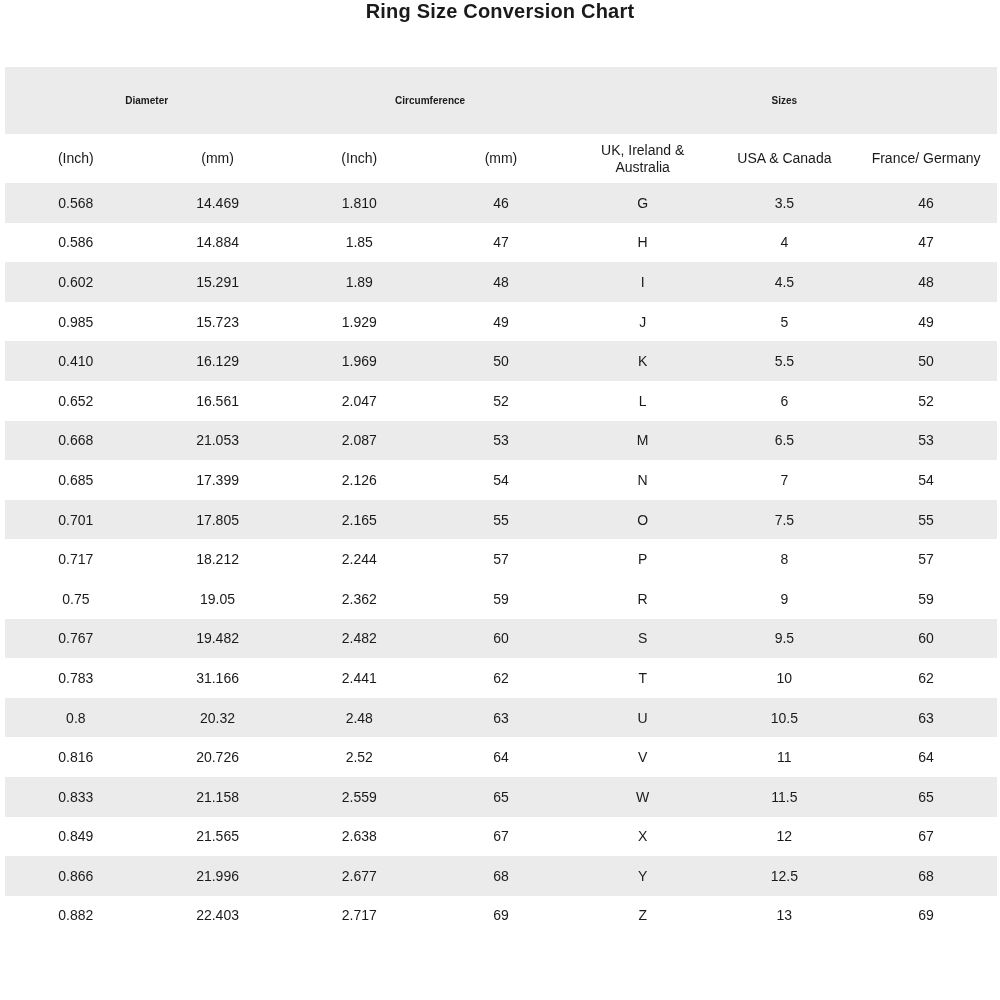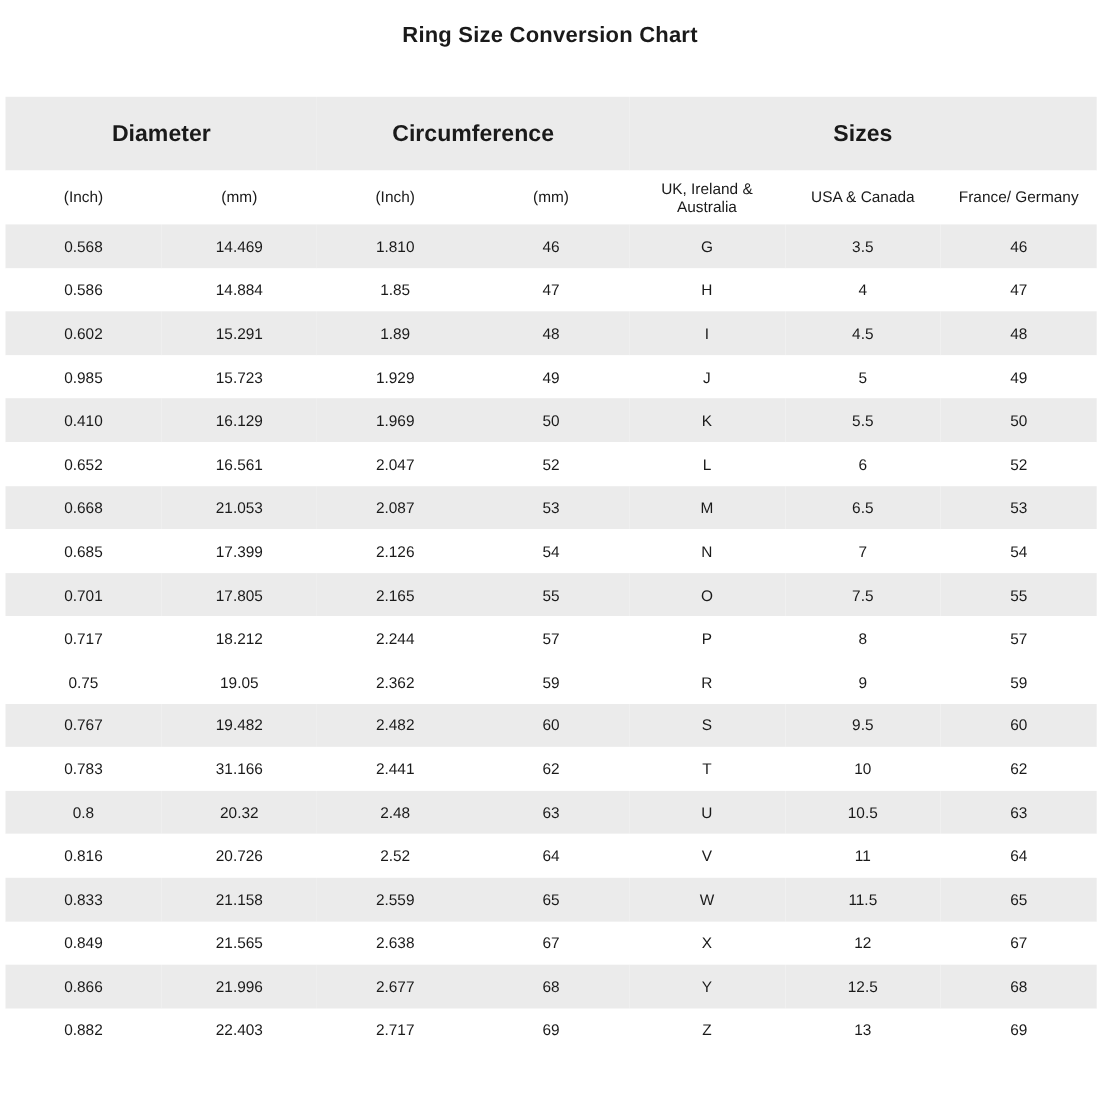--- a/index.html
+++ b/index.html
@@ -6,21 +6,20 @@
     margin: 0;
     padding: 0;
     width: 1000px;
     height: 1000px;
     background: var(--bg, #ffffff);
     font-family: "Liberation Sans", sans-serif;
     color: var(--text, #1a1a1a);
   }
   .page-title {
     margin: 0;
-    padding-top: 21px;
     text-align: center;
     font-size: 20px;
     line-height: 23px;
     font-weight: 700;
     letter-spacing: 0.2px;
   }
   table.conversion-table {
     margin: 44px 3px 0 5px;
     width: 992px;
     border-collapse: collapse;
@@ -31,21 +30,21 @@
   table.conversion-table td {
     text-align: center;
     vertical-align: middle;
     padding: 0 4px;
     font-weight: 400;
   }
   tr.group-header-row th {
     height: 67px;
     background: var(--stripe, #ebebeb);
     font-weight: 700;
-    font-size: 21px;
+    font-size: 10px;
   }
   tr.column-header-row th {
     height: 49px;
     background: var(--bg, #ffffff);
     font-size: 14px;
     line-height: 17px;
   }
   tbody tr {
     height: 39.6px;
     background: var(--bg, #ffffff);

